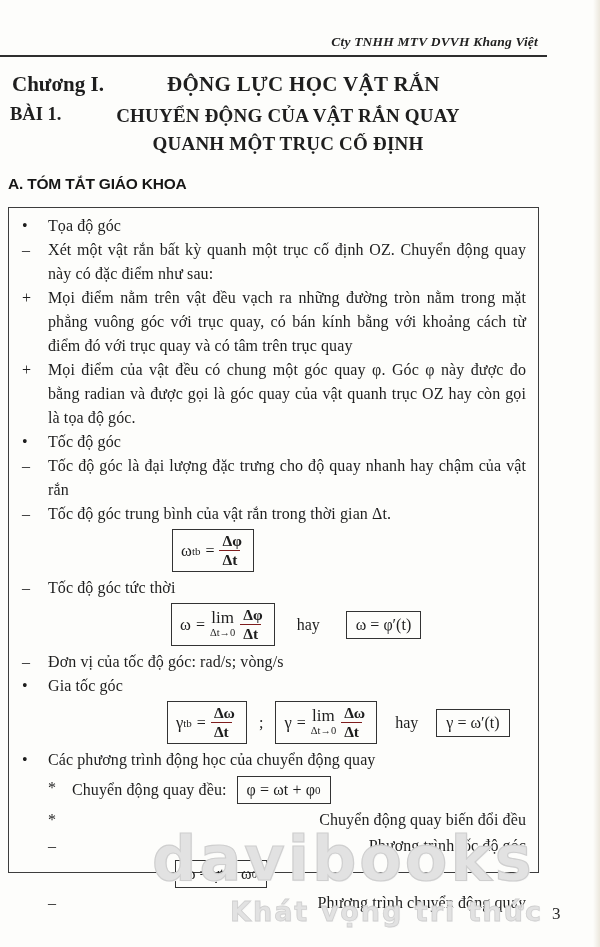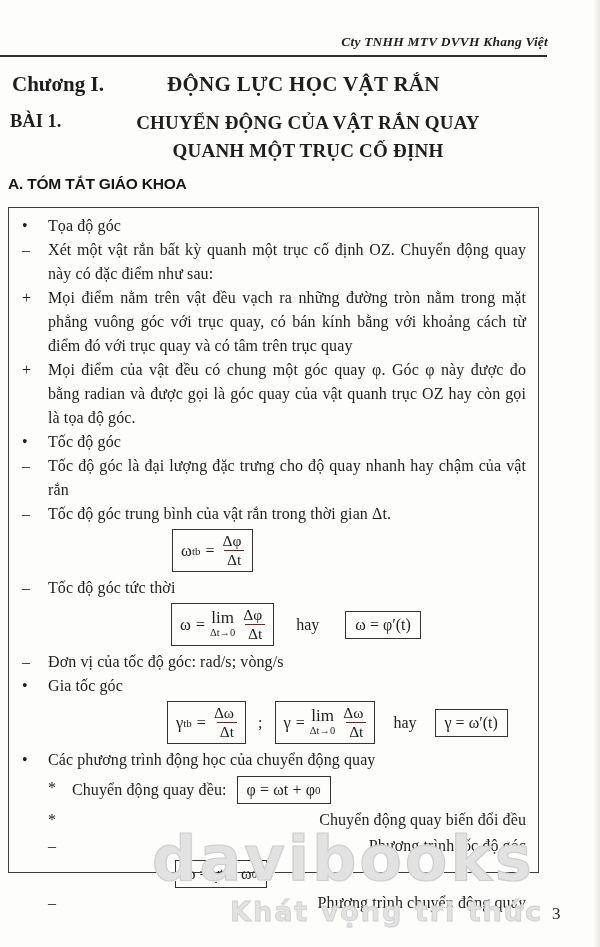--- a/index.html
+++ b/index.html
@@ -11,21 +11,21 @@
     color:#1e1e1e;
     overflow:hidden;
   }
   .page-edge{
     position:absolute;right:0;top:0;width:7px;height:100%;
     background:linear-gradient(to right, rgba(0,0,0,0), rgba(214,205,185,0.45));
     z-index:5;
   }
   
   .running-head{
-    position:absolute;top:34px;left:0;right:52px;
+    position:absolute;top:34px;left:0;right:62px;
     text-align:right;
     font-weight:bold;font-style:italic;
     font-size:13.5px;letter-spacing:0.2px;
     color:#222;
   }
   .head-rule{
     position:absolute;top:55px;left:0;width:547px;
     border-top:2px solid #2e2e2e;
   }
   
@@ -34,23 +34,22 @@
     display:flex;align-items:flex-start;
   }
   .chapter-label{
     width:155px;flex:none;
     font-size:21px;font-weight:bold;
   }
   .chapter-title{
     font-size:21px;font-weight:bold;letter-spacing:0.3px;
   }
   .lesson-row{
-    position:absolute;top:109px;left:10px;width:530px;
+    position:absolute;top:102px;left:10px;width:530px;
     display:flex;
-    gap:20px;
   }
   .lesson-label{
     width:102px;flex:none;
     font-size:18.5px;font-weight:bold;
     padding-top:2px;
   }
   .lesson-title{
     width:352px;text-align:center;
     font-size:19px;font-weight:bold;line-height:28px;
     letter-spacing:0.2px;
@@ -95,22 +94,22 @@
     display:inline-flex;align-items:center;
     border:1px solid #333;
     padding:2px 8px;
     background:transparent;
   }
   .fbox.simple{padding:2px 9px;line-height:22px;}
   .sym{font-size:16.5px;}
   .sym sub, sub.fsub{font-size:11px;}
   .eqsign{margin:0 5px;}
   .frac{
-    display:inline-flex;flex-direction:column;align-items:flex-end;
-    line-height:18px;font-size:15.5px;
+    display:inline-flex;flex-direction:column;align-items:flex-start;
+    line-height:18px;font-size:15.5px;font-weight:bold;
   }
   .frac .num{padding:0 3px;}
   .frac .den{border-top:1px solid #7f1d1d;padding:0 3px;}
   .limwrap{
     display:inline-flex;flex-direction:column;align-items:center;
     line-height:13px;margin-right:5px;
   }
   .limwrap .lim-main{font-size:17px;line-height:16px;}
   .limwrap .lim-sub{font-size:10.5px;}
   .conn{margin:0 0 0 0;}

